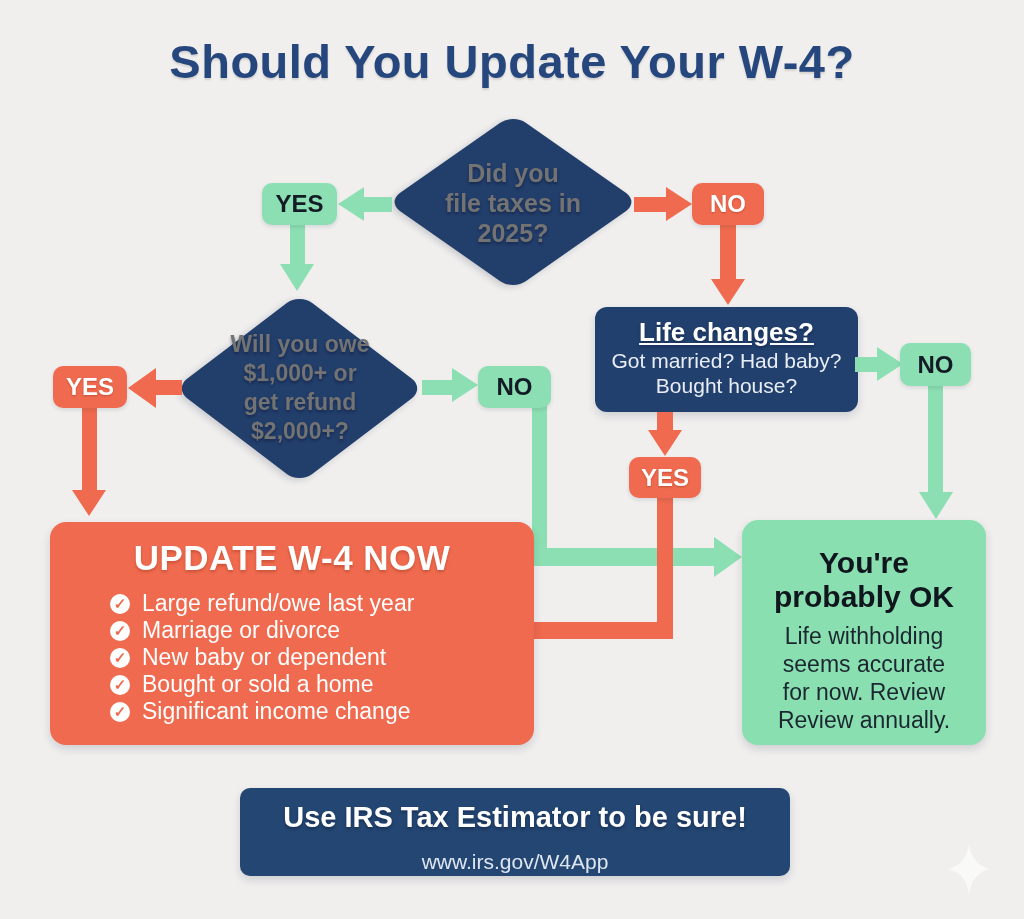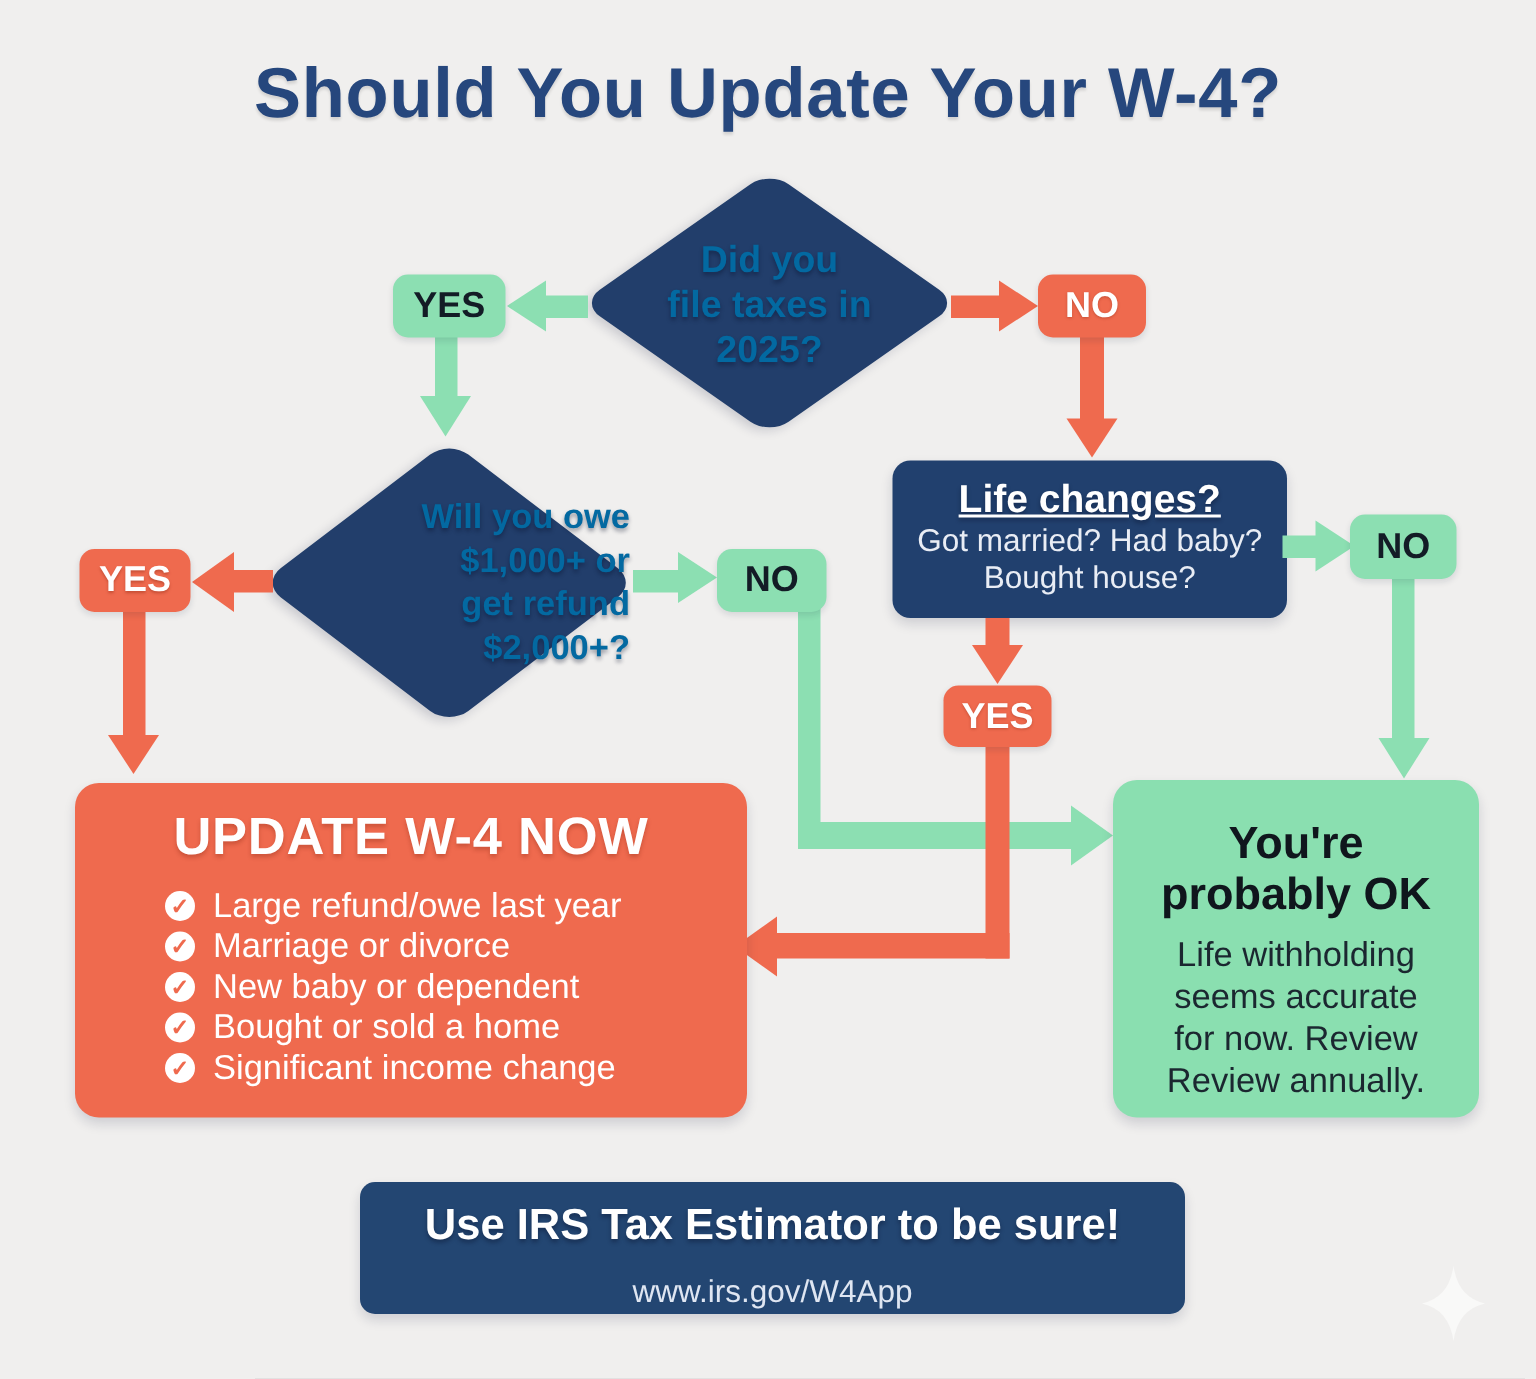--- a/index.html
+++ b/index.html
@@ -10,30 +10,30 @@
   .title{
     position:absolute;left:0;top:34px;width:1024px;text-align:center;
     font-size:47px;font-weight:800;color:#26477d;letter-spacing:.5px;
     text-shadow:0 2px 2px rgba(0,0,0,.12);
   }
   
   .diamond{position:absolute;background:#223e6b;border-radius:18px;
     box-shadow:0 4px 8px rgba(20,30,60,.18);}
   .d1{left:424px;top:113px;width:178px;height:178px;transform:scaleY(.70) rotate(45deg);}
   .d2{left:211px;top:300px;width:177px;height:177px;transform:scaleY(.76) rotate(45deg);}
-  .dtext{position:absolute;color:#0369a1;font-weight:700;text-align:center;
+  .dtext{position:absolute;color:#737373;font-weight:700;text-align:center;
     text-shadow:0 2px 3px rgba(8,16,40,.4);}
   .dtext.q1{left:393px;top:158px;width:240px;font-size:25px;line-height:30px;}
-  .dtext.q2{left:180px;top:330px;width:240px;font-size:23px;line-height:29px;text-align:right;}
+  .dtext.q2{left:180px;top:330px;width:240px;font-size:23px;line-height:29px;}
   
   .node{position:absolute;border-radius:12px;box-shadow:0 4px 8px rgba(20,30,60,.15);}
   .life{left:595px;top:307px;width:263px;height:105px;background:#21406e;color:#fff;text-align:center;}
   .life .hd{font-size:26px;font-weight:800;margin-top:10px;text-shadow:0 2px 3px rgba(8,16,40,.4);text-decoration:underline;}
   .life .ln{font-size:21px;line-height:25px;color:#e9edf5;}
-  .update{left:50px;top:522px;width:448px;height:223px;background:#ef6a4e;border-radius:16px;color:#fff;}
+  .update{left:50px;top:522px;width:484px;height:223px;background:#ef6a4e;border-radius:16px;color:#fff;}
   .update .hd{font-size:35px;font-weight:800;text-align:center;margin-top:16px;letter-spacing:.5px;
     text-shadow:0 2px 3px rgba(120,30,10,.3);}
   .clist{margin:12px 0 0 60px;}
   .citem{display:flex;align-items:center;height:27px;font-size:23px;}
   .cicon{width:20px;height:20px;border-radius:50%;background:#fff;color:#ef6a4e;
     display:inline-flex;align-items:center;justify-content:center;
     font-size:15px;font-weight:800;margin-right:12px;flex:0 0 20px;}
   .ok{left:742px;top:520px;width:244px;height:225px;background:#8adfb0;border-radius:16px;
     text-align:center;color:#10161d;}
   .ok .hd{font-size:30px;font-weight:800;line-height:34px;margin-top:26px;}

